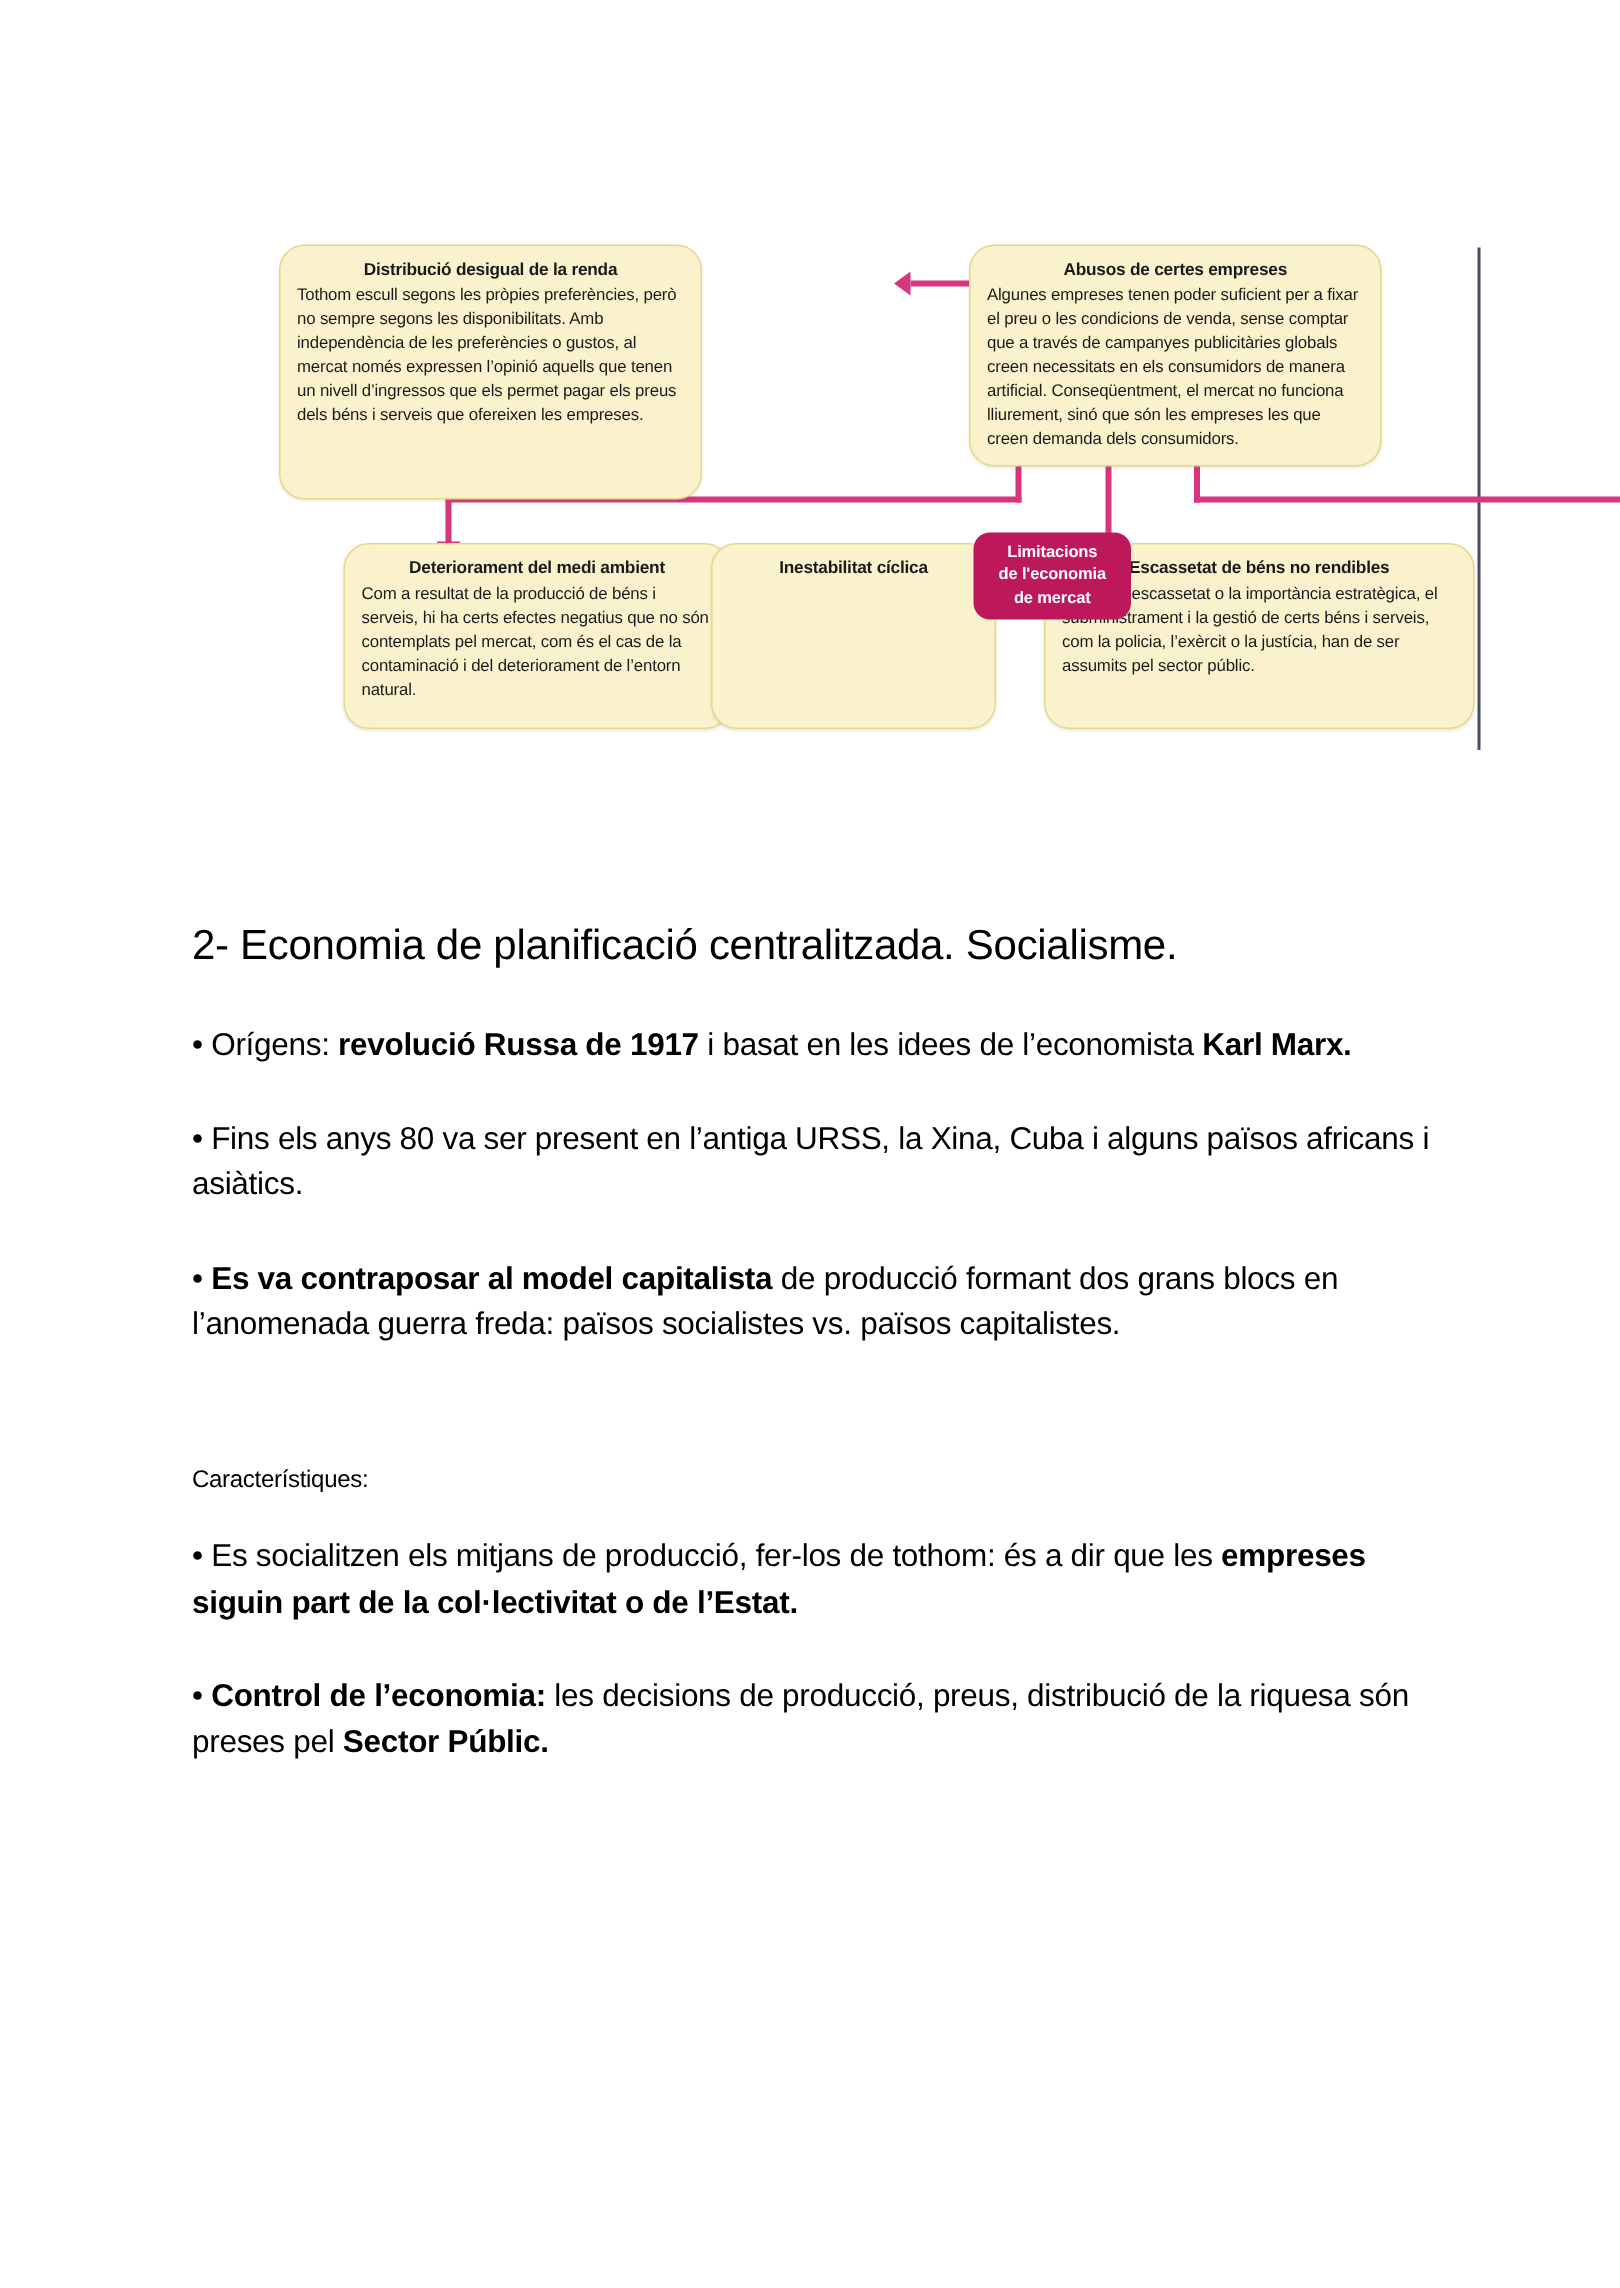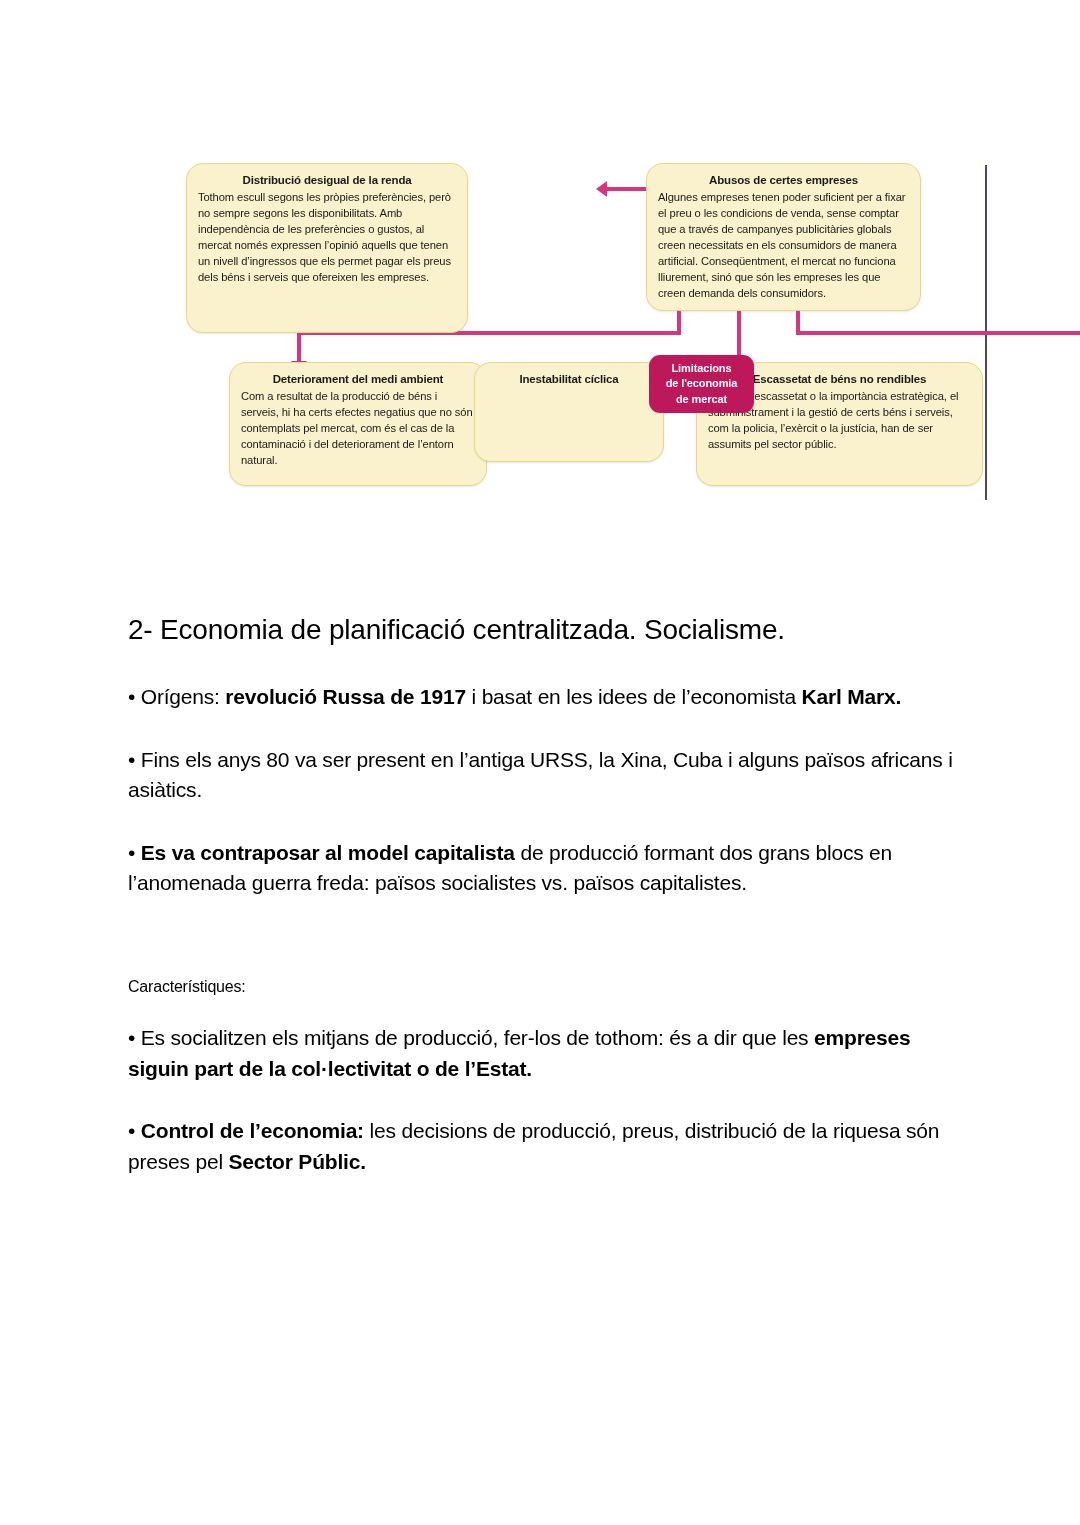--- a/index.html
+++ b/index.html
@@ -181,21 +181,21 @@
   <div class="node-box" style="left:496px; top:13px; width:275px; height:148px;">
     <span class="node-title">Abusos de certes empreses</span>
     <span class="node-body">Algunes empreses tenen poder suficient per a fixar el preu o les condicions de venda, sense comptar que a través de campanyes publicitàries globals creen necessitats en els consumidors de manera artificial. Conseqüentment, el mercat no funciona lliurement, sinó que són les empreses les que creen demanda dels consumidors.</span>
   </div>
 
   <div class="node-box" style="left:36px; top:212px; width:258px; height:124px;margin-left:43px;">
     <span class="node-title">Deteriorament del medi ambient</span>
     <span class="node-body">Com a resultat de la producció de béns i serveis, hi ha certs efectes negatius que no són contemplats pel mercat, com és el cas de la contaminació i del deteriorament de l’entorn natural.</span>
   </div>
 
-  <div class="node-box" style="left:324px; top:212px; width:190px; height:100px;">
+  <div class="node-box" style="left:324px; top:212px; width:190px; height:124px;">
     <span class="node-title">Inestabilitat cíclica</span>
   </div>
 
   <div class="node-box" style="left:546px; top:212px; width:287px; height:124px;">
     <span class="node-title">Escassetat de béns no rendibles</span>
     <span class="node-body">Donada l’escassetat o la importància estratègica, el subministrament i la gestió de certs béns i serveis, com la policia, l’exèrcit o la justícia, han de ser assumits pel sector públic.</span>
   </div>
 </div>
 
 <div id="doc-body">

